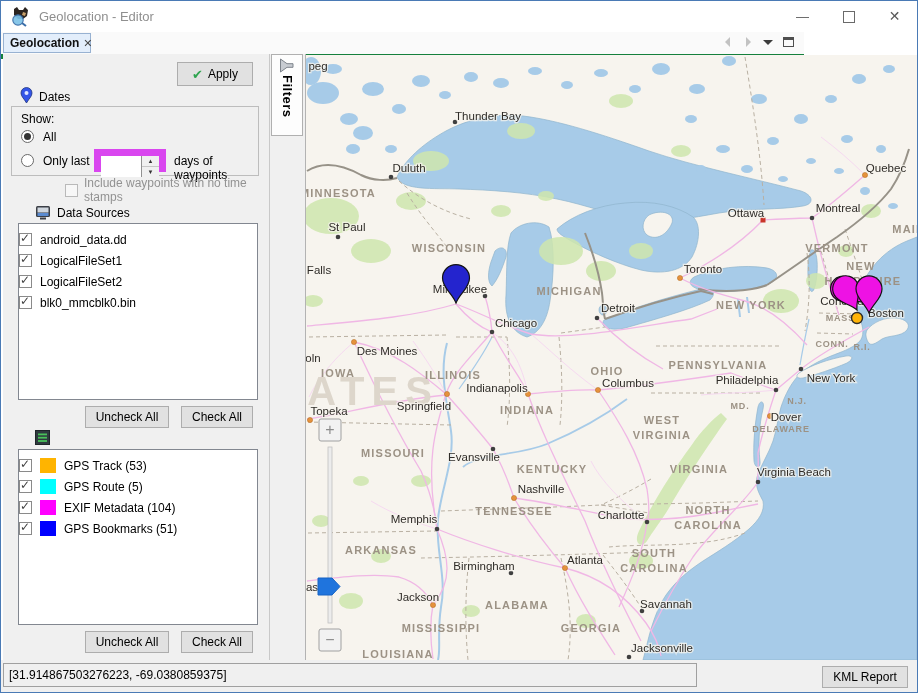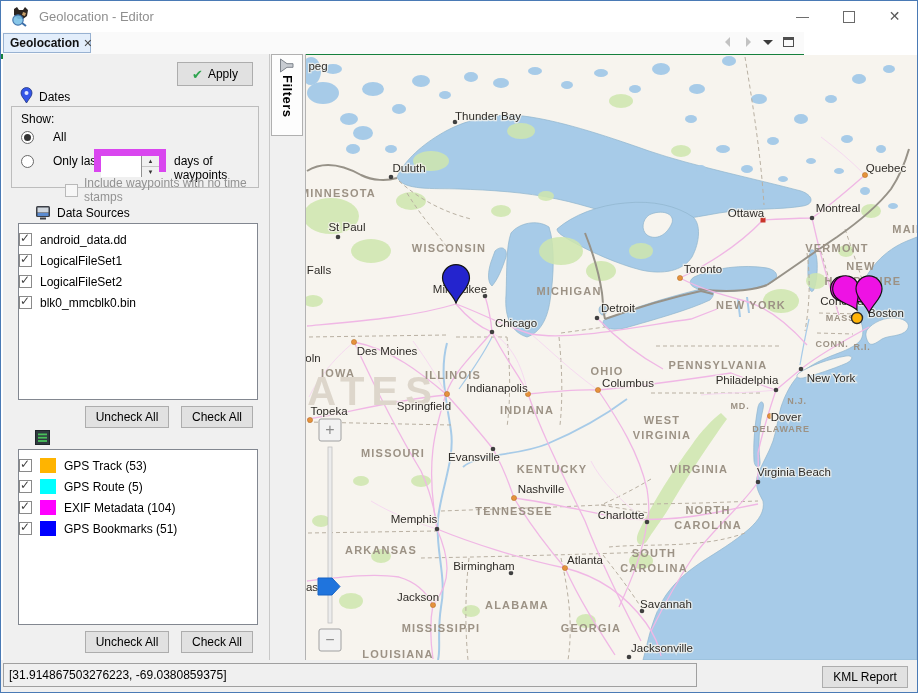--- a/index.html
+++ b/index.html
@@ -18,23 +18,23 @@
   .tab{position:absolute;left:2px;top:1px;height:20px;width:88px;background:#e3eefb;border:1px solid #98b2d2;box-sizing:border-box;font-size:12px;color:#111;display:flex;align-items:center;padding:0 6px;}
   .tab .tab-label{flex:1;}
   .tab .tab-close{color:#444;font-size:11px;margin-left:4px;}
   .tabrow-icons{position:absolute;right:8px;top:3px;display:flex;gap:6px;align-items:center;}
   
   .panel{position:absolute;left:2px;top:53px;width:267px;height:606px;background:#f0f0f0;border-right:1px solid #c9c9c9;box-sizing:border-box;font-size:12px;color:#000;}
   .btn{background:#e1e1e1;border:1px solid #adadad;font-size:12px;color:#000;display:flex;align-items:center;justify-content:center;box-sizing:border-box;font-family:inherit;}
   .apply-btn{position:absolute;left:174px;top:8px;width:76px;height:24px;gap:5px;}
   .check-glyph{color:#2ea44f;font-size:13px;font-weight:bold;}
   .section-header{position:absolute;display:flex;align-items:flex-end;gap:6px;font-size:12px;color:#000;}
-  .groupbox{position:absolute;left:8px;top:52px;width:248px;height:82px;border:1px solid #bdbdbd;box-sizing:border-box;}
+  .groupbox{position:absolute;left:8px;top:52px;width:248px;height:70px;border:1px solid #bdbdbd;box-sizing:border-box;}
   .gb-label{position:absolute;left:9px;top:5px;}
-  .radio-row{position:absolute;display:flex;align-items:flex-end;gap:19px;}
+  .radio-row{position:absolute;display:flex;align-items:flex-start;gap:9px;}
   .radio{width:13px;height:13px;border:1px solid #696969;border-radius:50%;background:#fff;position:relative;box-sizing:border-box;flex:0 0 auto;}
   .radio.selected::after{content:"";position:absolute;left:2px;top:2px;width:7px;height:7px;border-radius:50%;background:#333;}
   .spinner{position:absolute;left:82px;top:42px;width:72px;height:23px;border:7px solid #d946ef;background:#fff;box-sizing:border-box;}
   .spin-input{position:absolute;left:0;top:0;width:52px;height:21px;border:none;outline:none;text-align:right;font-size:12px;font-family:inherit;padding:0 2px;background:#fff;}
   .spin-btns{position:absolute;right:0;top:0;width:17px;height:21px;border-left:1px solid #919191;display:flex;flex-direction:column;}
   .spin-btn{flex:1;background:#f0f0f0;font-size:6px;color:#333;display:flex;align-items:center;justify-content:center;border-bottom:1px solid #c6c6c6;}
   .spin-btn:last-child{border-bottom:none;}
   .checkbox{width:13px;height:13px;border:1px solid #8a8a8a;background:#fff;box-sizing:border-box;position:relative;flex:0 0 auto;}
   .checkbox.checked::after{content:"✓";position:absolute;left:0px;top:-3px;font-size:12px;font-weight:bold;color:#424242;}
   .checkbox.disabled{border-color:#b9b9b9;background:#f7f7f7;}

